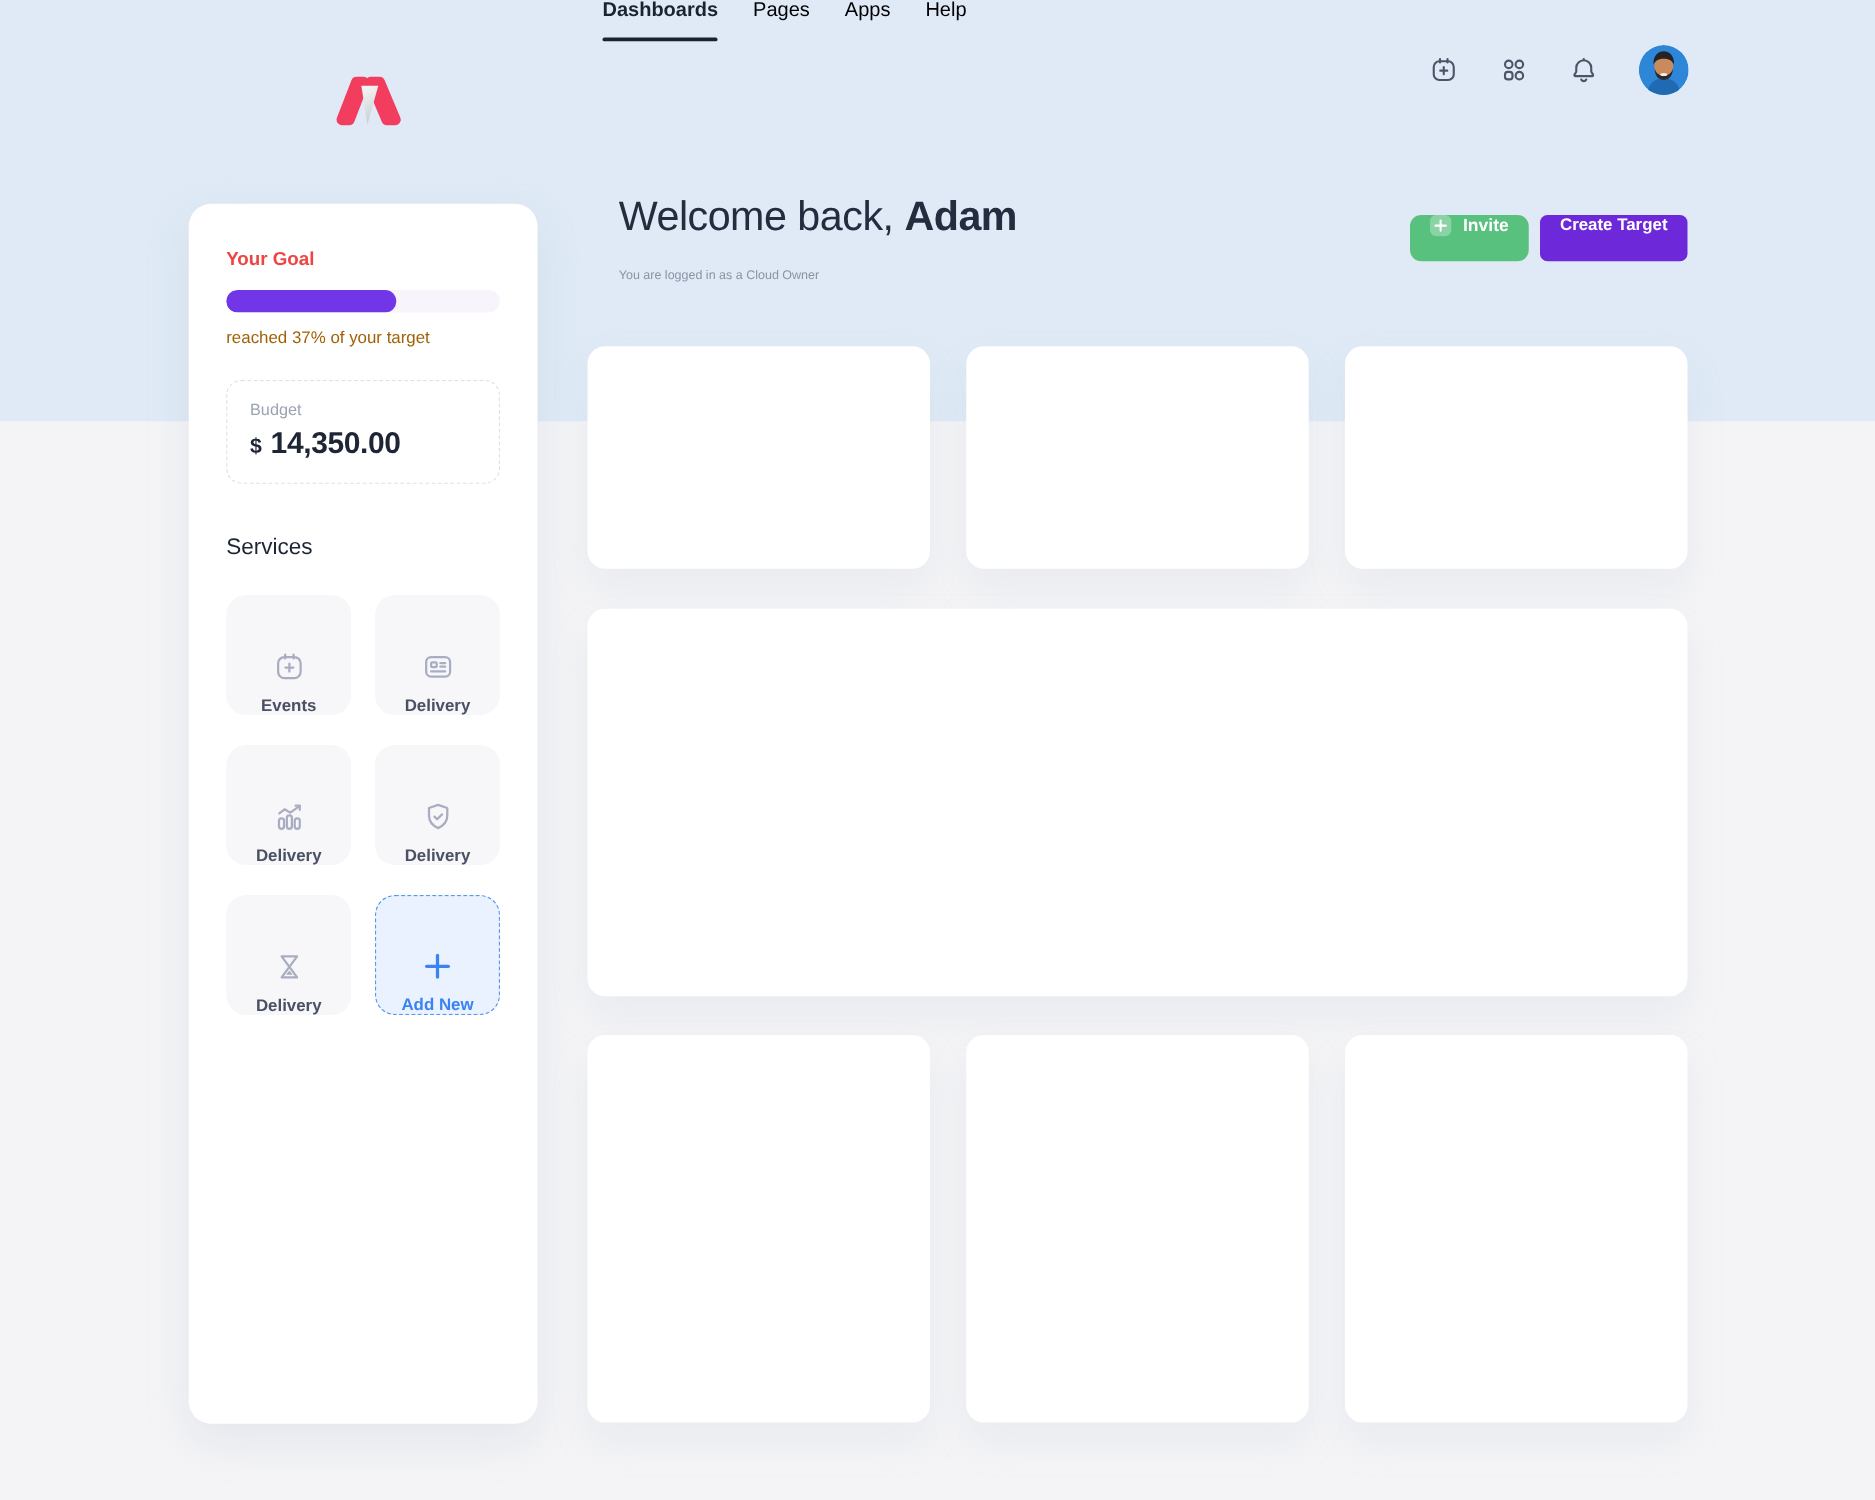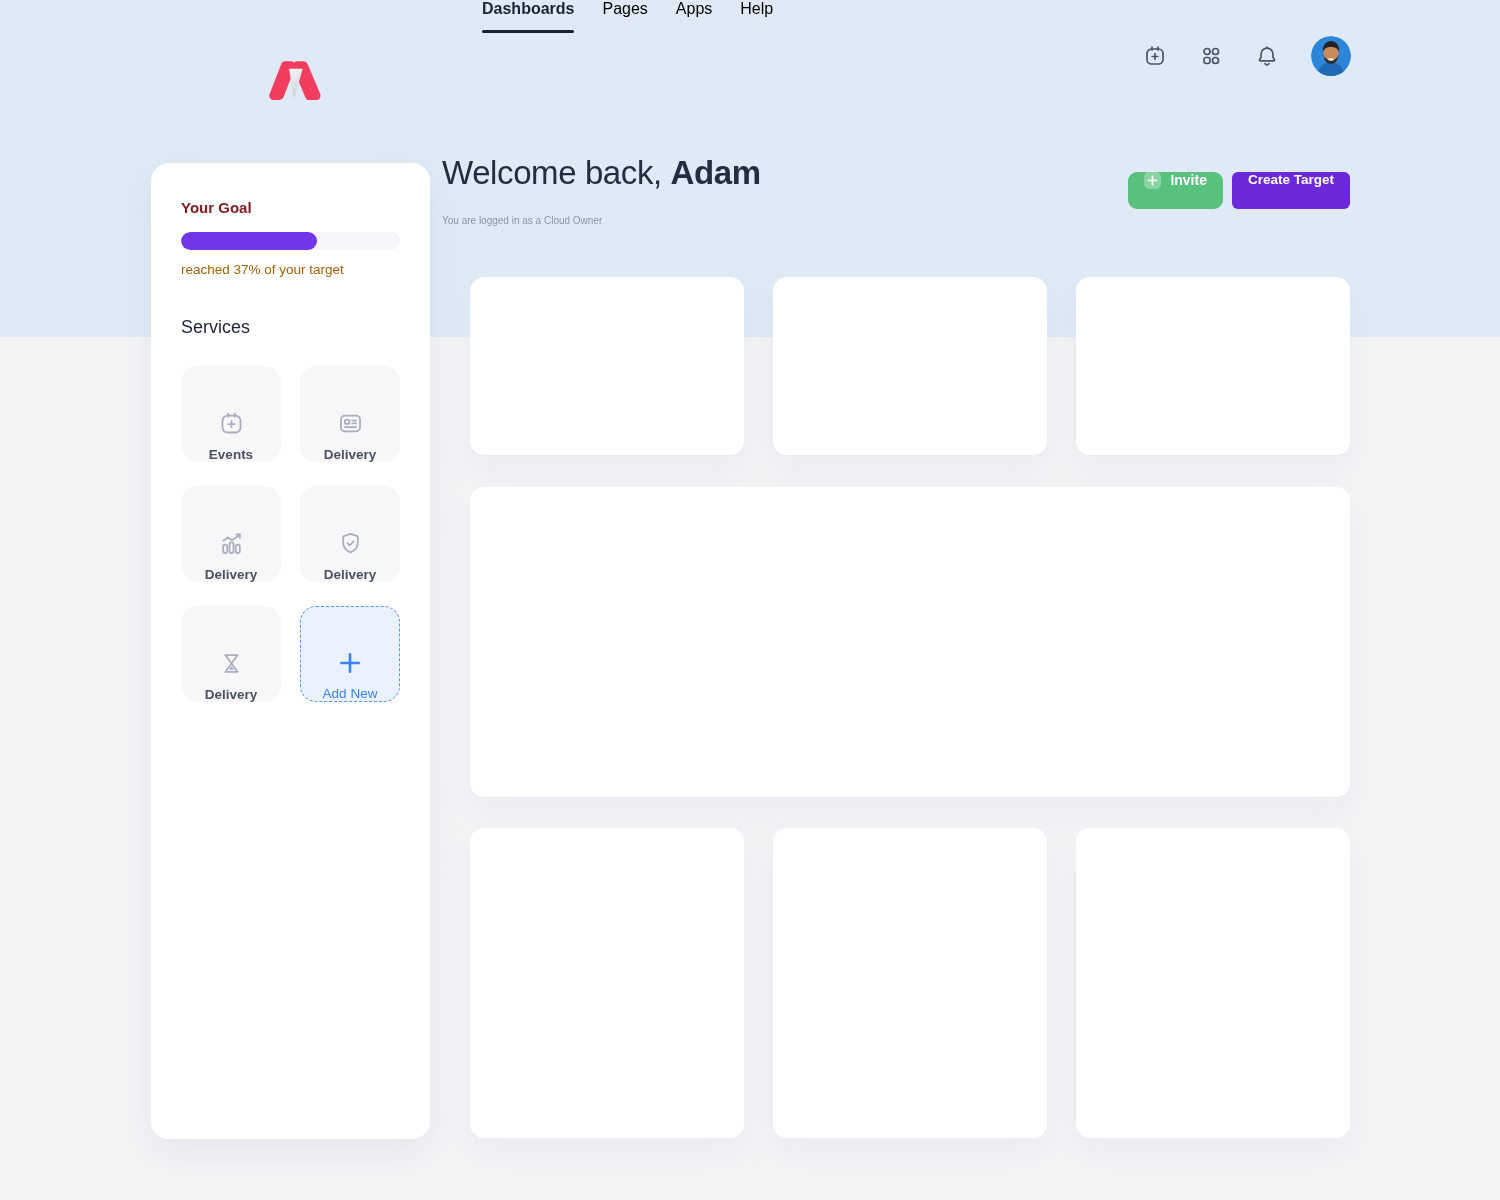--- a/index.html
+++ b/index.html
@@ -21,61 +21,61 @@
   .nav-item.active::after {
     content:""; position:absolute; left:0; right:0; bottom:-15px; height:3px;
     background:#1b2332; border-radius:2px;
   }
   .topbar-right { position:absolute; right:149px; top:0; height:112px; display:flex; align-items:center; gap:32px; }
   .icon-btn { width:24px; height:24px; color:#4b5568; cursor:pointer; display:block; }
   .icon-btn svg { width:24px; height:24px; display:block; }
   .avatar { width:40px; height:40px; border-radius:50%; overflow:hidden; cursor:pointer; display:block; }
 
   
-  .welcome { position:absolute; left:442px; top:154px; }
+  .welcome { position:absolute; left:495px; top:154px; }
   .welcome h1 { font-size:33px; font-weight:400; color:#242d40; letter-spacing:-0.4px; }
   .welcome h1 b { font-weight:700; }
   .welcome .subtitle { margin-top:23px; font-size:10px; color:#8b93a4; }
   .header-actions { position:absolute; right:150px; top:172px; display:flex; gap:9px; }
   .btn { height:37px; display:flex; border:none; cursor:pointer;
          font-family:inherit; color:#fff; }
   .btn-invite { background:#58c17e; border-radius:9px; padding:0 16px; gap:9px; font-size:14px; font-weight:600; }
   .btn-invite .plus-badge { width:17px; height:17px; border-radius:5px; background:rgba(255,255,255,.3);
          display:flex; align-items:center; justify-content:center; }
   .btn-invite .plus-badge svg { width:11px; height:11px; }
   .btn-dark { background:#6d28d9; border-radius:6px; padding:0 16px; font-size:13.5px; font-weight:700; }
 
   
   .sidebar {
     position:absolute; left:151px; top:163px; width:279px; height:976px;
     background:#ffffff; border-radius:18px; padding:36px 30px;
     box-shadow:0 14px 34px rgba(165,180,200,.20);
   }
-  .goal-title { font-size:15px; font-weight:700; color:#7f1d1d; }
+  .goal-title { font-size:15px; font-weight:700; color:#ef4444; }
   .progress-track { margin-top:16px; height:18px; border-radius:9px; background:#f8f4fc; overflow:hidden; }
   .progress-fill { height:100%; border-radius:9px; background:#7136e8; }
   .goal-caption { margin-top:12px; font-size:13.5px; color:#a16207; }
 
   .budget-box { margin-top:27px; border:1.5px dashed #dce1e9; border-radius:12px; padding:15px 18px 17px; }
   .budget-label { font-size:13px; color:#9ba3b3; }
   .budget-amount { margin-top:6px; display:flex; align-items:baseline; gap:7px; color:#1e2535; }
   .budget-currency { font-size:17px; font-weight:700; }
   .budget-value { font-size:24px; font-weight:700; letter-spacing:-0.3px; }
 
   .services-title { margin-top:40px; font-size:18px; font-weight:400; color:#1d2435; }
   .tiles { margin-top:28px; display:grid; grid-template-columns:100px 100px; gap:24px 19px; }
   .tile {
     width:100px; height:96px; background:#f7f7f9; border-radius:16px; cursor:pointer;
     display:flex; flex-direction:column; align-items:center; justify-content:flex-end; gap:10px;
   }
   .tile svg { width:27px; height:27px; color:#a8adc1; display:block; }
   .tile-label { font-size:13.5px; font-weight:600; color:#4a5164; }
   .tile.add-new { background:#e9f2fe; border:1.6px dashed #5897ef; }
   .tile.add-new svg { color:#3b82f2; width:26px; height:26px; }
-  .tile.add-new .tile-label { color:#3b82f2; font-weight:400; }
+  .tile.add-new .tile-label { color:#3b82f2; font-weight:700; }
 
   
   .card { background:#fff; border-radius:14px; box-shadow:0 16px 30px rgba(175,188,205,.15); }
   .cards-row { position:absolute; left:470px; width:880px; display:grid;
                grid-template-columns:repeat(3,1fr); gap:29px; }
   .row-1 { top:277px; } .row-1 .card { height:178px; }
   .row-2 { top:828px; } .row-2 .card { height:310px; }
   .card-large { position:absolute; left:470px; top:487px; width:880px; height:310px; }
 </style>
 </head>
@@ -161,20 +161,27 @@
   <button class="btn btn-dark">Create Target</button>
 </div>
 
 <aside class="sidebar">
   <div class="goal-title">Your Goal</div>
   <div class="progress-track">
     <div class="progress-fill" style="width:62%"></div>
   </div>
   <div class="goal-caption">reached 37% of your target</div>
 
+  <div class="budget-box">
+    <div class="budget-label">Budget</div>
+    <div class="budget-amount">
+      <span class="budget-currency">$</span>
+      <span class="budget-value">14,350.00</span>
+    </div>
+  </div>
 
   <div class="services-title">Services</div>
 
   <div class="tiles">
     <div class="tile">
       <svg viewBox="0 0 24 24" fill="none" stroke="currentColor" stroke-width="1.6" stroke-linecap="round" stroke-linejoin="round">
         <rect x="4" y="5" width="16" height="15" rx="4.5"></rect>
         <line x1="9" y1="3.2" x2="9" y2="6"></line>
           <line x1="15" y1="3.2" x2="15" y2="6"></line>
         <line x1="12" y1="9.7" x2="12" y2="15.3"></line>

